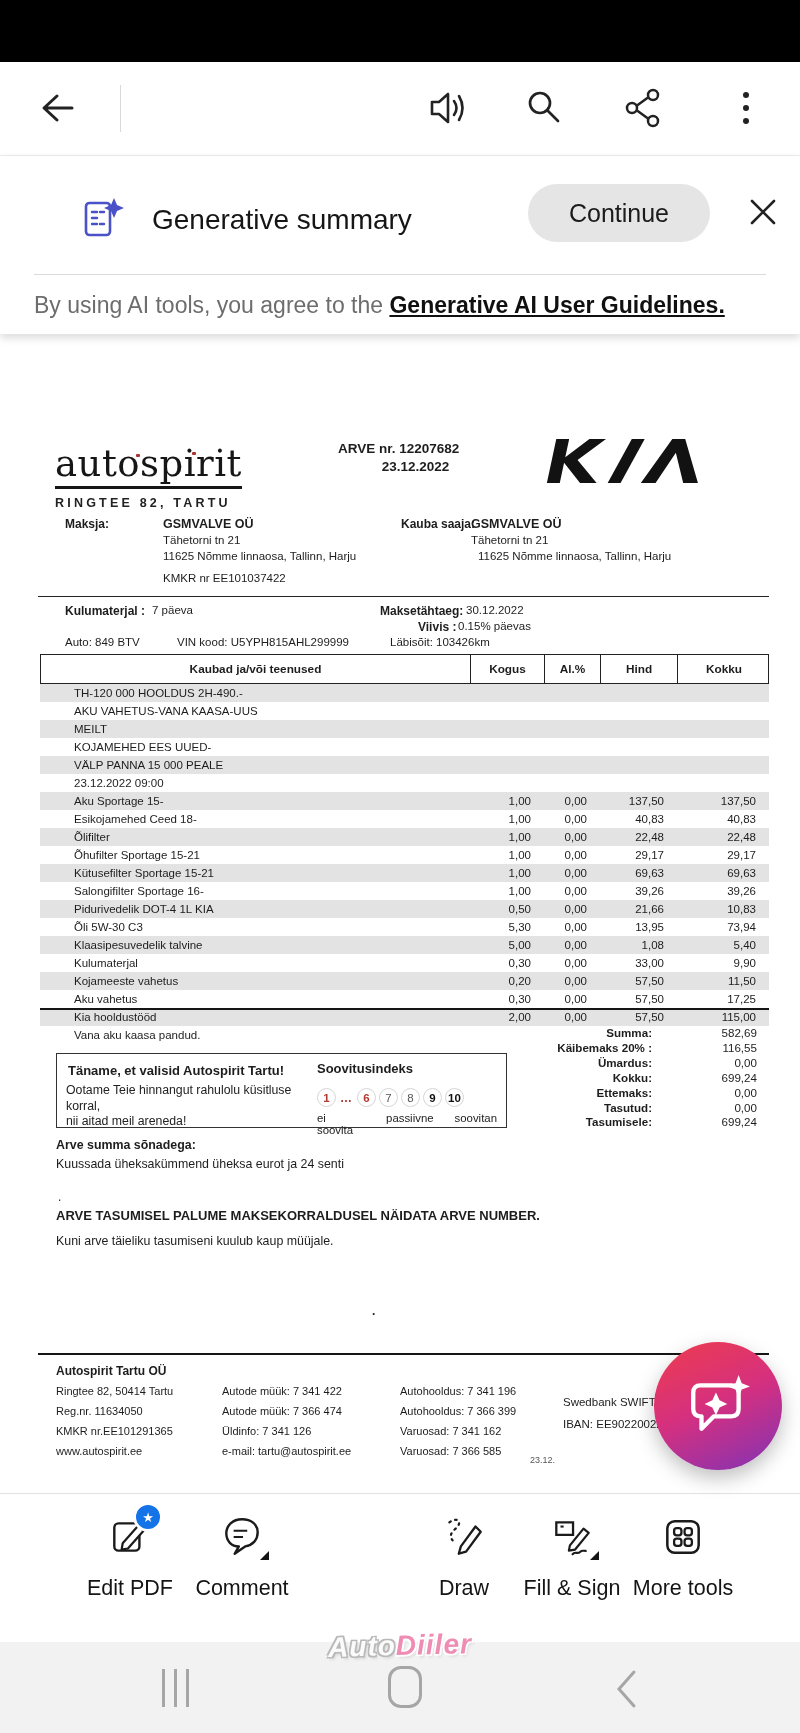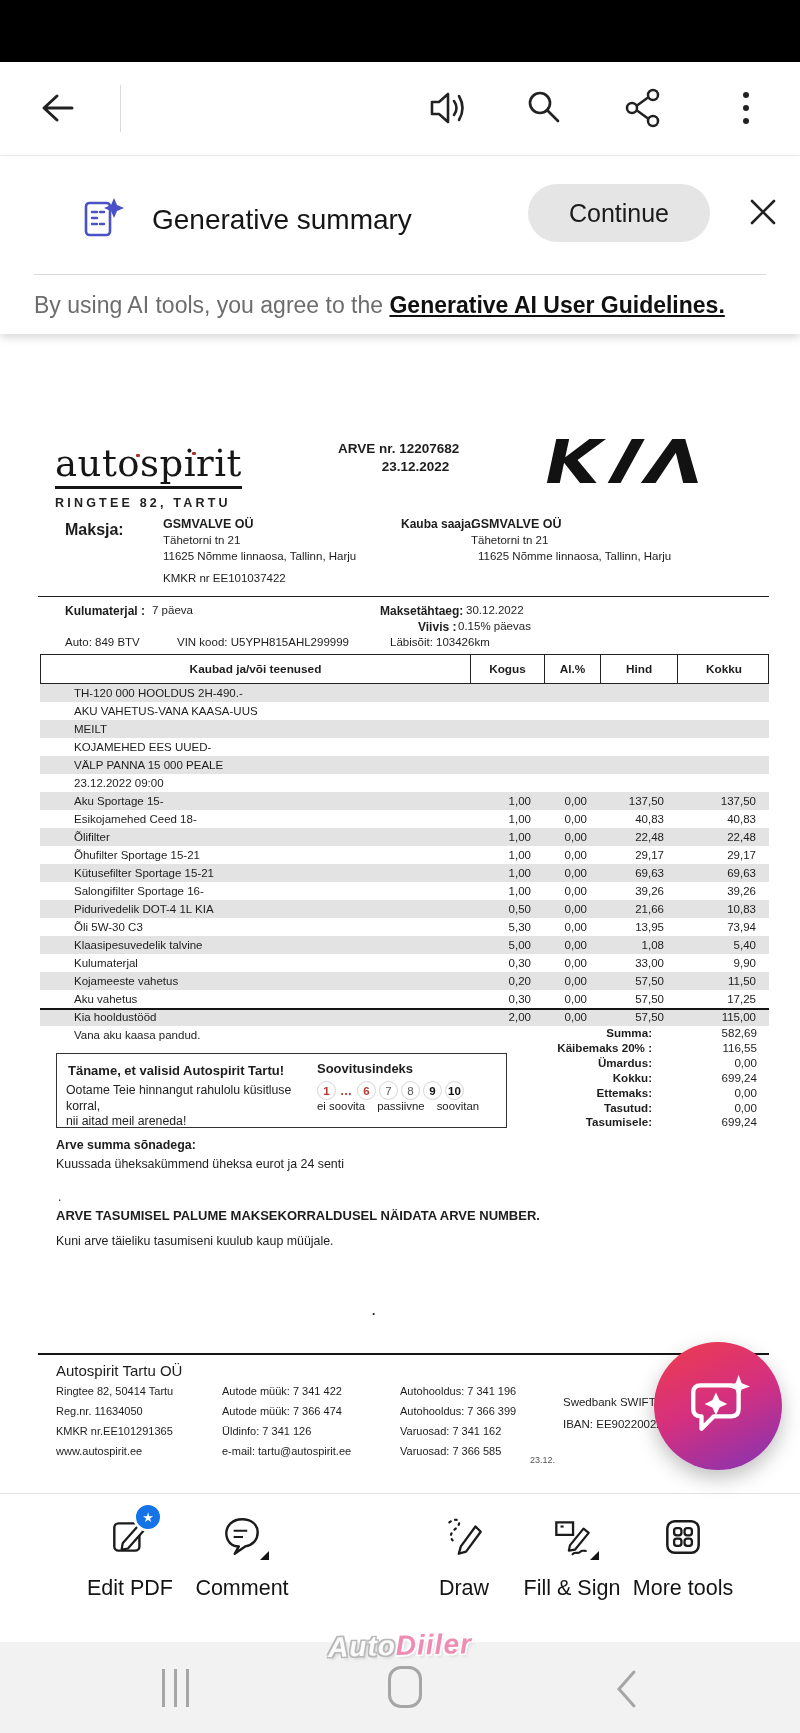--- a/index.html
+++ b/index.html
@@ -43,35 +43,35 @@
   .totals{left:400px;top:692px;width:357px;font-size:11.6px;line-height:14.9px}
   .totals .row{display:flex}
   .totals .lab{flex:1;text-align:right;font-weight:bold}
   .totals .val{width:105px;text-align:right}
   
   .fbox{left:56px;top:719px;width:451px;height:75px;border:1.6px solid #333;box-sizing:border-box;padding:7px 9px;display:flex}
   .fb-left{width:243px}
   .fb-title{font-size:13px;font-weight:bold;margin:2px 0 5px 2px}
   .fb-line{font-size:12.3px;line-height:15.5px;color:#222}
   .fb-right{margin-left:8px}
-  .fb-idx{font-size:13px;font-weight:bold;margin-bottom:5px}
+  .fb-idx{font-size:13px;font-weight:bold;margin-bottom:12px}
   .ratings{display:flex;align-items:center;gap:3px}
   .circ{width:19px;height:19px;border:1px solid #d6d6d6;border-radius:50%;display:flex;align-items:center;justify-content:center;font-size:11.5px;color:#555;background:#fff;box-sizing:border-box}
   .circ.red{color:#b23a31;font-weight:bold}
   .dots{color:#b23a31;font-weight:bold;font-size:12px;letter-spacing:1px;margin:0 1px}
   .circ.strong{color:#111;font-weight:bold}
-  .rlabels{display:flex;gap:12px;font-size:11.4px;color:#222}
+  .rlabels{display:flex;gap:21px;margin-top:5px;font-size:11.4px;color:#222}
   .words-lab{font-size:12.4px;font-weight:bold}
   .small-dot{font-size:12px}
   .notice{font-size:13px;font-weight:bold}
   .ownership{font-size:12.4px}
   
   .footer{left:38px;top:1019px;width:731px;height:120px;border-top:2px solid #151515}
   .footer .fc{position:absolute;font-size:11px;line-height:20px;white-space:nowrap}
-  .f-company{font-size:15px;font-weight:normal}
+  .f-company{font-size:12px;font-weight:bold}
   .stamp{position:absolute;left:492px;top:100px;font-size:9px;color:#555}
   
   .fab{left:654px;top:1008px;width:128px;height:128px;border-radius:50%;background:linear-gradient(155deg,#ea3a55 8%,#d5307f 48%,#8133b5 100%);display:flex;align-items:center;justify-content:center;box-shadow:0 8px 20px rgba(0,0,0,.25);cursor:pointer;z-index:8}
   
   .tools{height:148px;background:#fff;border-top:1px solid #e2e2e2;position:relative}
   .tool{position:absolute;top:20px;width:118px;text-align:center;cursor:pointer}
   .t-ic{position:relative;display:inline-block;width:46px;height:46px}
   .t-label{font-size:21.5px;color:#141414;margin-top:12px;white-space:nowrap}
   .caret{position:absolute;right:-4px;bottom:0;width:0;height:0;border-left:9px solid transparent;border-bottom:9px solid #141414}
   .badge{position:absolute;top:-12px;right:-10px;width:24px;height:24px;background:#1473e6;border:3px solid #fff;border-radius:50%;color:#fff;font-size:13px;display:flex;align-items:center;justify-content:center}
@@ -162,21 +162,21 @@
   <div class="abs" style="left:535px;top:98px">
     <svg width="175" height="58" viewBox="0 0 190 56">
         <g transform="skewX(-12)" transform-origin="95 28" fill="#121212">
           <path d="M18 52 V4 H32 V24 L54 4 H72 L46 27 L72 52 H54 L32 30 V52 Z"></path>
           <path d="M84 52 L100 4 H114 L98 52 Z"></path>
           <path d="M120 52 L144 4 H158 L182 52 H166 L151 19 L136 52 Z"></path>
         </g>
       </svg>
   </div>
 
-  <div class="abs b pline" style="left:65px;top:188px;font-size:16px">Maksja:</div>
+  <div class="abs b pline" style="left:65px;top:182px;font-size:12px">Maksja:</div>
   <div class="abs pline" style="left:163px;top:182px">
     <div class="b" style="font-size:12.5px">GSMVALVE OÜ</div>
     <div>Tähetorni tn 21</div>
     <div>11625 Nõmme linnaosa, Tallinn, Harju</div>
     <div style="margin-top:6px">KMKR nr EE101037422</div>
   </div>
   <div class="abs b pline" style="left:401px;top:182px;font-size:12px">Kauba saaja:</div>
   <div class="abs pline" style="left:471px;top:182px">
     <div class="b" style="font-size:12.5px">GSMVALVE OÜ</div>
     <div>Tähetorni tn 21</div>

